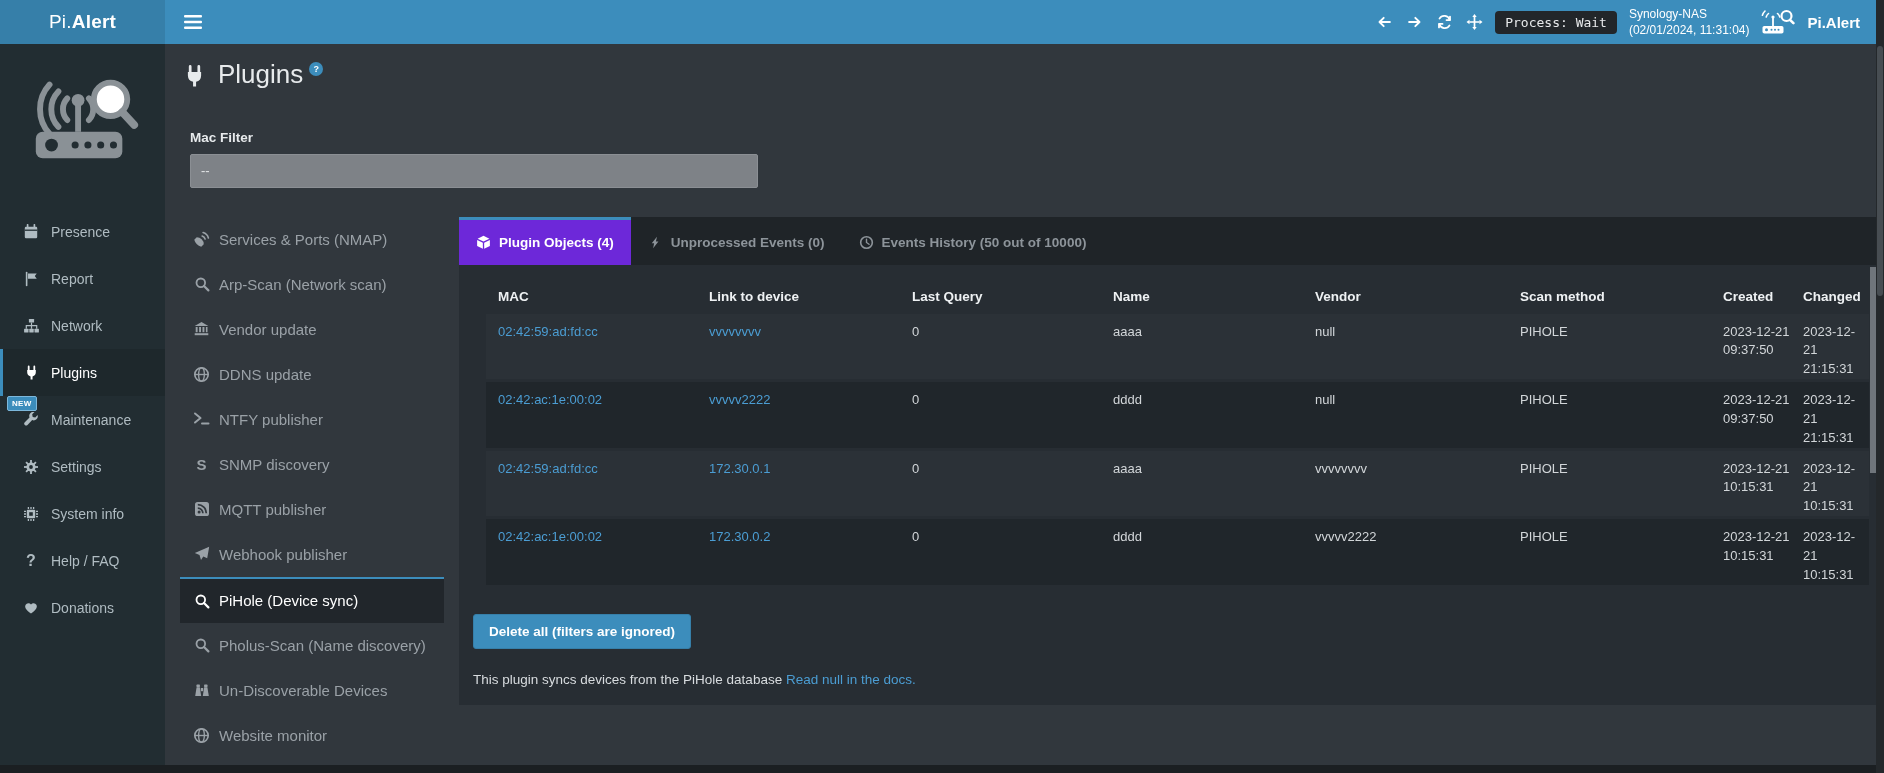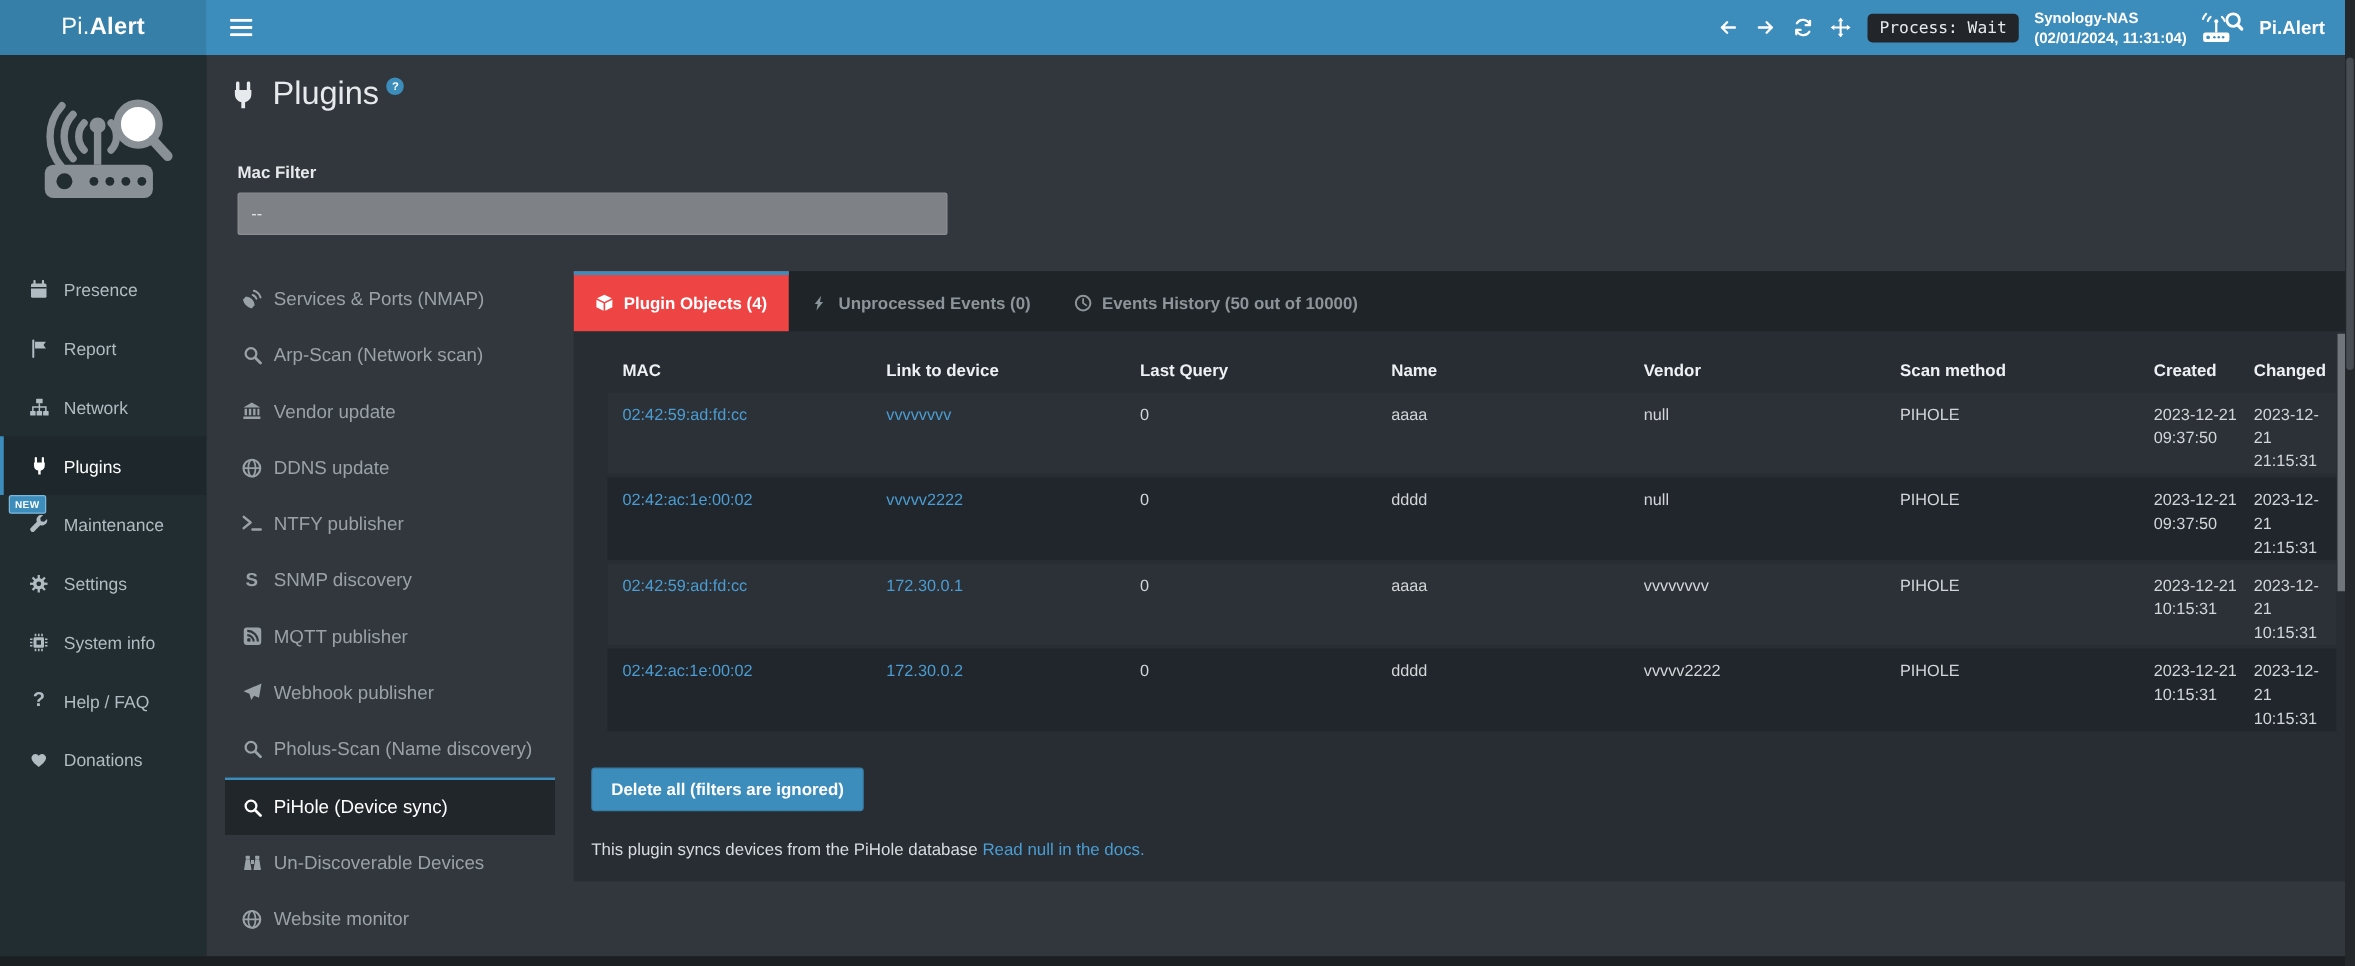--- a/index.html
+++ b/index.html
@@ -11,21 +11,21 @@
   }
 
   
   .topbar { position:absolute; top:0; left:0; width:1876px; height:44px; background:#3c8dbc; display:flex; align-items:center; z-index:5; }
   .brand { width:165px; height:44px; background:#367fa9; color:#fff; font-size:19px; display:flex; align-items:center; justify-content:center; letter-spacing:.2px; cursor:pointer; }
   .brand b { font-weight:bold; }
   .hamburger { margin-left:15px; width:26px; height:26px; display:flex; align-items:center; justify-content:center; cursor:pointer; }
   .topbar-right { margin-left:auto; display:flex; align-items:center; gap:12px; padding-right:16px; }
   .tb-icon { width:18px; height:18px; display:flex; align-items:center; justify-content:center; cursor:pointer; color:#fff; }
   .process-badge { background:#22262a; color:#e8eaec; font-family:"DejaVu Sans Mono", monospace; font-size:13px; padding:4px 10px; border-radius:4px; white-space:nowrap; }
-  .host-block { color:#fff; font-size:12px; font-weight:bold; line-height:1.35; text-align:left; white-space:nowrap; }
+  .host-block { color:#fff; font-size:12px; font-weight:normal; line-height:1.35; text-align:left; white-space:nowrap; }
   .tb-router { width:34px; height:26px; color:#fff; }
   .tb-appname { color:#fff; font-size:15px; font-weight:bold; }
 
   
   .page-scrollbar { position:absolute; top:0; right:0; width:8px; height:773px; background:#24282b; z-index:6; }
   .page-scrollbar .thumb { position:absolute; top:46px; left:1px; width:6px; height:250px; background:#474d52; border-radius:3px; }
 
   
   .sidebar { position:absolute; top:44px; left:0; width:165px; height:721px; background:#222d32; z-index:4; }
   .side-logo { height:152px; display:flex; align-items:center; justify-content:center; color:#8a9196; }
@@ -53,21 +53,21 @@
   .plugin-menu { width:264px; list-style:none; margin:0; padding:0; flex:0 0 264px; }
   .pm-item { height:45px; display:flex; align-items:center; gap:9px; padding-left:13px; color:#9aa1a7; font-size:15px; cursor:pointer; }
   .pm-item.active { background:#21262b; border-top:2px solid #3c8dbc; color:#fff; height:46px; }
   .pm-icon { width:17px; height:17px; display:flex; align-items:center; justify-content:center; flex:0 0 17px; }
   .s-letter { font-size:15px; font-weight:bold; line-height:1; }
 
   
   .tab-card { flex:1 1 auto; margin-left:15px; margin-right:10px; background:#272d33; position:relative; padding-bottom:18px; }
   .tab-strip { display:flex; background:#1f2428; }
   .tab { height:48px; display:flex; align-items:center; gap:8px; padding:0 17px; color:#8d949a; font-size:13.5px; font-weight:bold; cursor:pointer; border-top:3px solid transparent; }
-  .tab.active { background:#ef4444; border-top-color:#3c8dbc; color:#fff; }
+  .tab.active { background:#6d28d9; border-top-color:#3c8dbc; color:#fff; }
   .tab .t-icon { width:15px; height:15px; display:flex; align-items:center; justify-content:center; }
 
   .tbl { padding:0 10px 0 27px; }
   .tbl-header, .tbl-row { display:grid; grid-template-columns:211px 203px 201px 202px 205px 203px 80px 78px; }
   .tbl-header { padding:12px 0 10px 0; }
   .tbl-header span { color:#eef1f3; font-size:13.5px; font-weight:bold; padding-left:12px;margin-top:12px; }
   .tbl-row { min-height:51px; margin-bottom:3px; align-items:start; padding-top:9px; }
   .tbl-row:nth-child(odd) { background:#20262b; }
   .tbl-row:nth-child(even) { background:#2b3137; }
   .cell { font-size:13px; color:#d2d6d9; padding-left:12px; line-height:1.45; display:block; }
@@ -358,37 +358,37 @@
         <span>MQTT publisher</span>
       </li>
       <li class="pm-item">
         <span class="pm-icon">
           <svg width="16" height="16" viewBox="0 0 16 16">
               <path d="M15.2.8.8 7l4.7 1.9L7 14l2.3-3.4 3.9 1.6z" fill="currentColor"></path>
             </svg>
         </span>
         <span>Webhook publisher</span>
       </li>
-      <li class="pm-item">
+      <li class="pm-item active">
         <span class="pm-icon">
           <svg width="16" height="16" viewBox="0 0 16 16">
               <circle cx="6.8" cy="6.8" r="4.3" fill="none" stroke="currentColor" stroke-width="1.8"></circle>
               <path d="M10 10l4.4 4.4" stroke="currentColor" stroke-width="2.2" stroke-linecap="round"></path>
             </svg>
         </span>
-        <span>Pholus-Scan (Name discovery)</span>
-      </li>
-      <li class="pm-item active">
+        <span>PiHole (Device sync)</span>
+      </li>
+      <li class="pm-item">
         <span class="pm-icon">
           <svg width="16" height="16" viewBox="0 0 16 16">
               <circle cx="6.8" cy="6.8" r="4.3" fill="none" stroke="currentColor" stroke-width="1.8"></circle>
               <path d="M10 10l4.4 4.4" stroke="currentColor" stroke-width="2.2" stroke-linecap="round"></path>
             </svg>
         </span>
-        <span>PiHole (Device sync)</span>
+        <span>Pholus-Scan (Name discovery)</span>
       </li>
       <li class="pm-item">
         <span class="pm-icon">
           <svg width="16" height="16" viewBox="0 0 16 16" fill="currentColor">
               <rect x="2.5" y="2.6" width="3.4" height="2.6" rx=".6"></rect>
               <rect x="10.1" y="2.6" width="3.4" height="2.6" rx=".6"></rect>
               <path d="M1.2 14 2.6 5.3h3.2L7.2 14z"></path>
               <path d="M8.8 14l1.4-8.7h3.2L14.8 14z"></path>
               <rect x="6.8" y="6" width="2.4" height="3.2"></rect>
             </svg>

